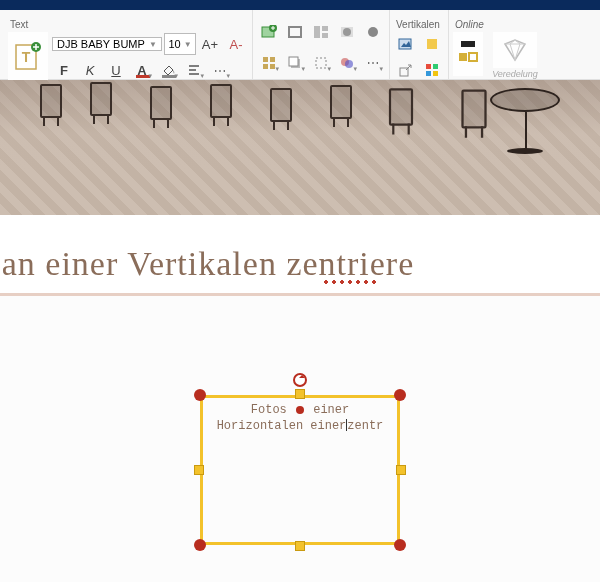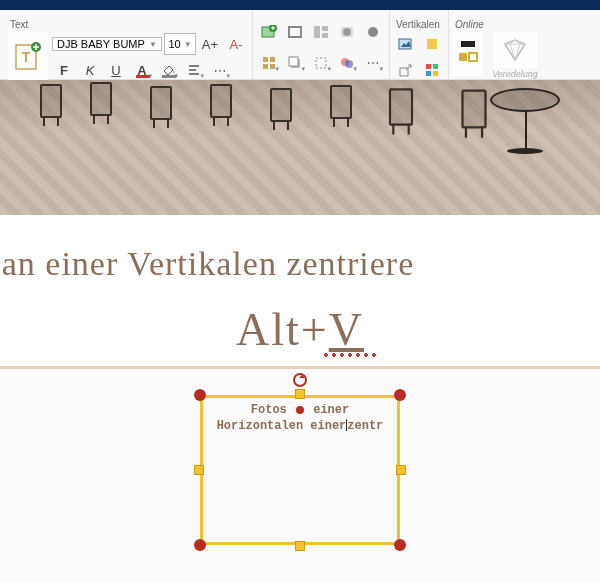--- a/index.html
+++ b/index.html
@@ -184,21 +184,20 @@
     height: 3px;
     background: #e7cfc4;
     margin-top: 8px;
   }
   .sel-box {
     position: absolute;
     left: 200px;
     top: 180px;
     width: 200px;
     height: 150px;
-    font-weight: bold;
   }
   .sel-frame {
     position:absolute; inset:0;
     border: 3px solid #f3c22b;
   }
   .handle {
     position:absolute; width:12px; height:12px; background:#b82d1f; border-radius:50%;
   }
   .mhandle {
     position:absolute; width:10px; height:10px; background:#f3c22b; border:1px solid #c99a10;
@@ -439,23 +438,20 @@
     <div class="chair" style="left:330px; top:5px;"></div>
     <div class="chair" style="left:390px; top:10px; transform:scale(1.1);"></div>
     <div class="table-round" style="right:40px; top:8px;"></div>
     <div class="table-base" style="right:57px; top:68px;"></div>
     <div class="chair" style="right:115px; top:12px; transform:scale(1.15);"></div>
   </div>
 
   <div class="page">
     <div class="big-text-1">os an einer Vertikalen zentriere</div>
 
-    <div class="big-text-2">
-      <span>Alt+</span><span class="v-under">V</span>
-    </div>
     <div class="squiggle"></div>
 
     <div class="pinkline"></div>
 
     <div class="sel-box">
       <div class="rotate"></div>
       <div class="sel-frame"></div>
 
       <div class="handle" style="left:-6px; top:-6px;"></div>
       <div class="handle" style="right:-6px; top:-6px;"></div>

